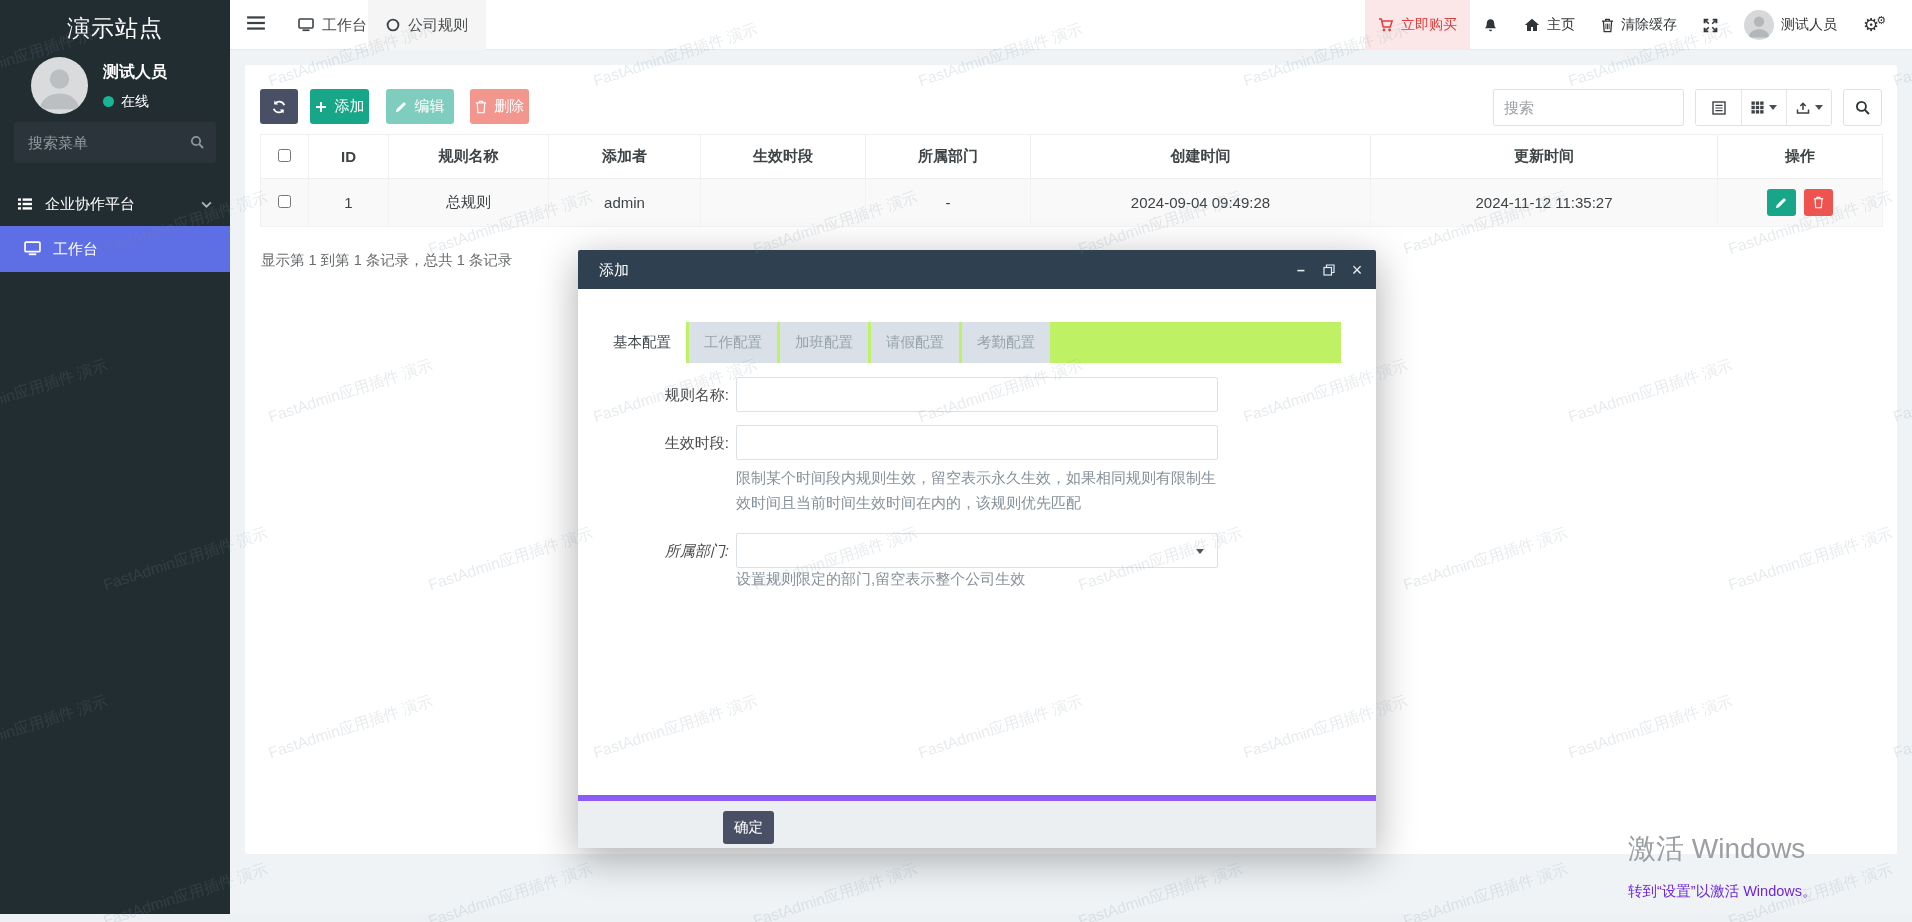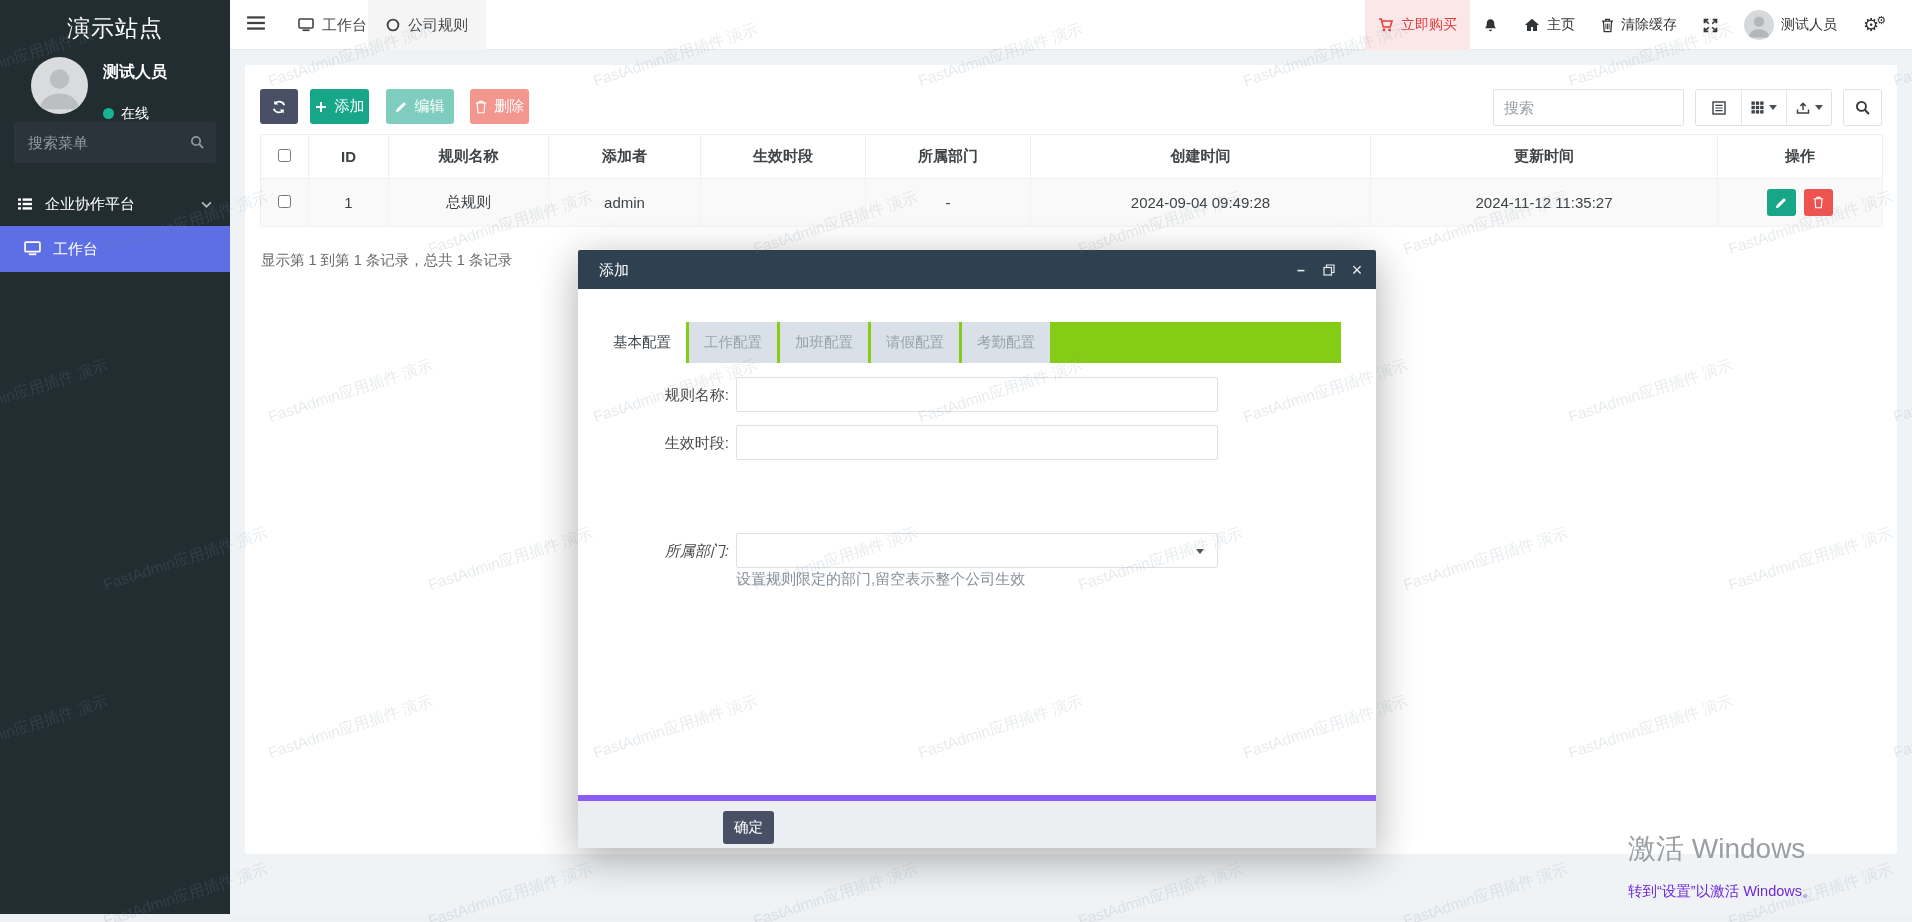--- a/index.html
+++ b/index.html
@@ -9,21 +9,21 @@
   svg { display:block; }
 
   
   .sidebar { position:absolute; left:0; top:0; width:230px; height:914px; background:#222d32; z-index:5; }
   .site-title { position:absolute; top:0; left:0; width:100%; height:56px; line-height:56px;
                 text-align:center; color:#fff; font-size:23px; letter-spacing:1px; }
   .user-panel { position:absolute; top:57px; left:31px; right:10px; height:60px; }
   .avatar-big { position:absolute; left:0; top:0; width:57px; height:57px; border-radius:50%;
                 background:#d9dbdc; overflow:hidden; }
   .user-name { position:absolute; left:72px; top:5px; color:#fff; font-size:16px; font-weight:bold; }
-  .user-status { position:absolute; left:72px; top:48px; color:#fff; font-size:14px; }
+  .user-status { position:absolute; left:72px; top:36px; color:#fff; font-size:14px; }
   .dot { display:inline-block; width:11px; height:11px; border-radius:50%; background:#1ab394;
          margin-right:7px; vertical-align:-1px; }
   .side-search { position:absolute; top:122px; left:14px; width:202px; height:41px;
                  background:#2a343a; border-radius:3px; }
   .side-search input { width:170px; height:100%; background:transparent; border:none; outline:none;
                  color:#fef9c3; font-size:15px; padding:0 0 0 14px; font-family:inherit; }
   .side-search input::placeholder { color:#8f979c; }
   .side-search .mag { position:absolute; right:12px; top:13px; color:#8f979c; }
   .menu-item { position:absolute; top:183px; left:0; width:230px; height:42px; color:#fff;
                font-size:15px; line-height:42px; cursor:pointer; }
@@ -95,21 +95,21 @@
   .modal { position:absolute; left:578px; top:250px; width:798px; height:598px; background:#fff;
            z-index:50; box-shadow:0 10px 40px rgba(0,0,0,.33); border-radius:2px; overflow:hidden; }
   .modal-header { position:absolute; left:0; top:0; width:100%; height:39px; background:#2f4050; }
   .modal-title { position:absolute; left:21px; top:0; line-height:39px; color:#fff; font-size:15px; }
   .modal-ctrls { position:absolute; right:12px; top:0; height:39px; display:flex; align-items:center;
                  gap:14px; color:#e8ecef; }
   .mc { width:14px; height:14px; display:flex; align-items:center; justify-content:center;
         font-size:14px; cursor:pointer; line-height:1; }
   .mc-min::before { content:"–"; font-weight:bold; }
   .mc-close::before { content:"×"; font-size:18px; }
-  .tabstrip { position:absolute; left:20px; top:72px; width:743px; height:41px; background:#84cc16; }
+  .tabstrip { position:absolute; left:20px; top:72px; width:743px; height:41px; background:#bef264; }
   .mtab { display:inline-block; width:88px; height:41px; line-height:41px; text-align:center;
           font-size:14.5px; color:#98a3ab; background:#d9e0e7; margin-right:3px; cursor:pointer; }
   .mtab.active { background:#fff; color:#3f474d; }
   .form-label { position:absolute; width:151px; text-align:right; font-size:15px; color:#4a4a4a; }
   .form-input { position:absolute; left:158px; width:482px; height:35px; border:1px solid #dce1e6;
                 border-radius:2px; outline:none; font-size:15px; padding:0 10px; font-family:inherit; }
   .form-hint { position:absolute; left:158px; width:492px; font-size:15px; color:#86909a; line-height:25px; }
   .form-select { position:absolute; left:158px; top:283px; width:482px; height:35px;
                  border:1px solid #dce1e6; border-radius:2px; background:#fff; cursor:pointer; }
   .form-select .caret { position:absolute; right:13px; top:15px; border-top-color:#555; }
@@ -414,20 +414,21 @@
 
   <div class="tabstrip">
     <span class="mtab active">基本配置</span><span class="mtab">工作配置</span><span class="mtab">加班配置</span><span class="mtab">请假配置</span><span class="mtab">考勤配置</span>
   </div>
 
   <label class="form-label" style="top:136px;">规则名称:</label>
   <input class="form-input" style="top: 127px;" type="text">
 
   <label class="form-label" style="top:184px;">生效时段:</label>
   <input class="form-input" style="top: 175px;" type="text">
+  <div class="form-hint" style="top:215px;">限制某个时间段内规则生效，留空表示永久生效，如果相同规则有限制生效时间且当前时间生效时间在内的，该规则优先匹配</div>
 
   <label class="form-label" style="top:292px;font-style:italic;">所属部门:</label>
   <div class="form-select">
     <span class="caret"></span>
   </div>
   <div class="form-hint" style="top:316px;">设置规则限定的部门,留空表示整个公司生效</div>
 
   <div class="modal-footer">
     <button class="btn-ok">确定</button>
   </div>

